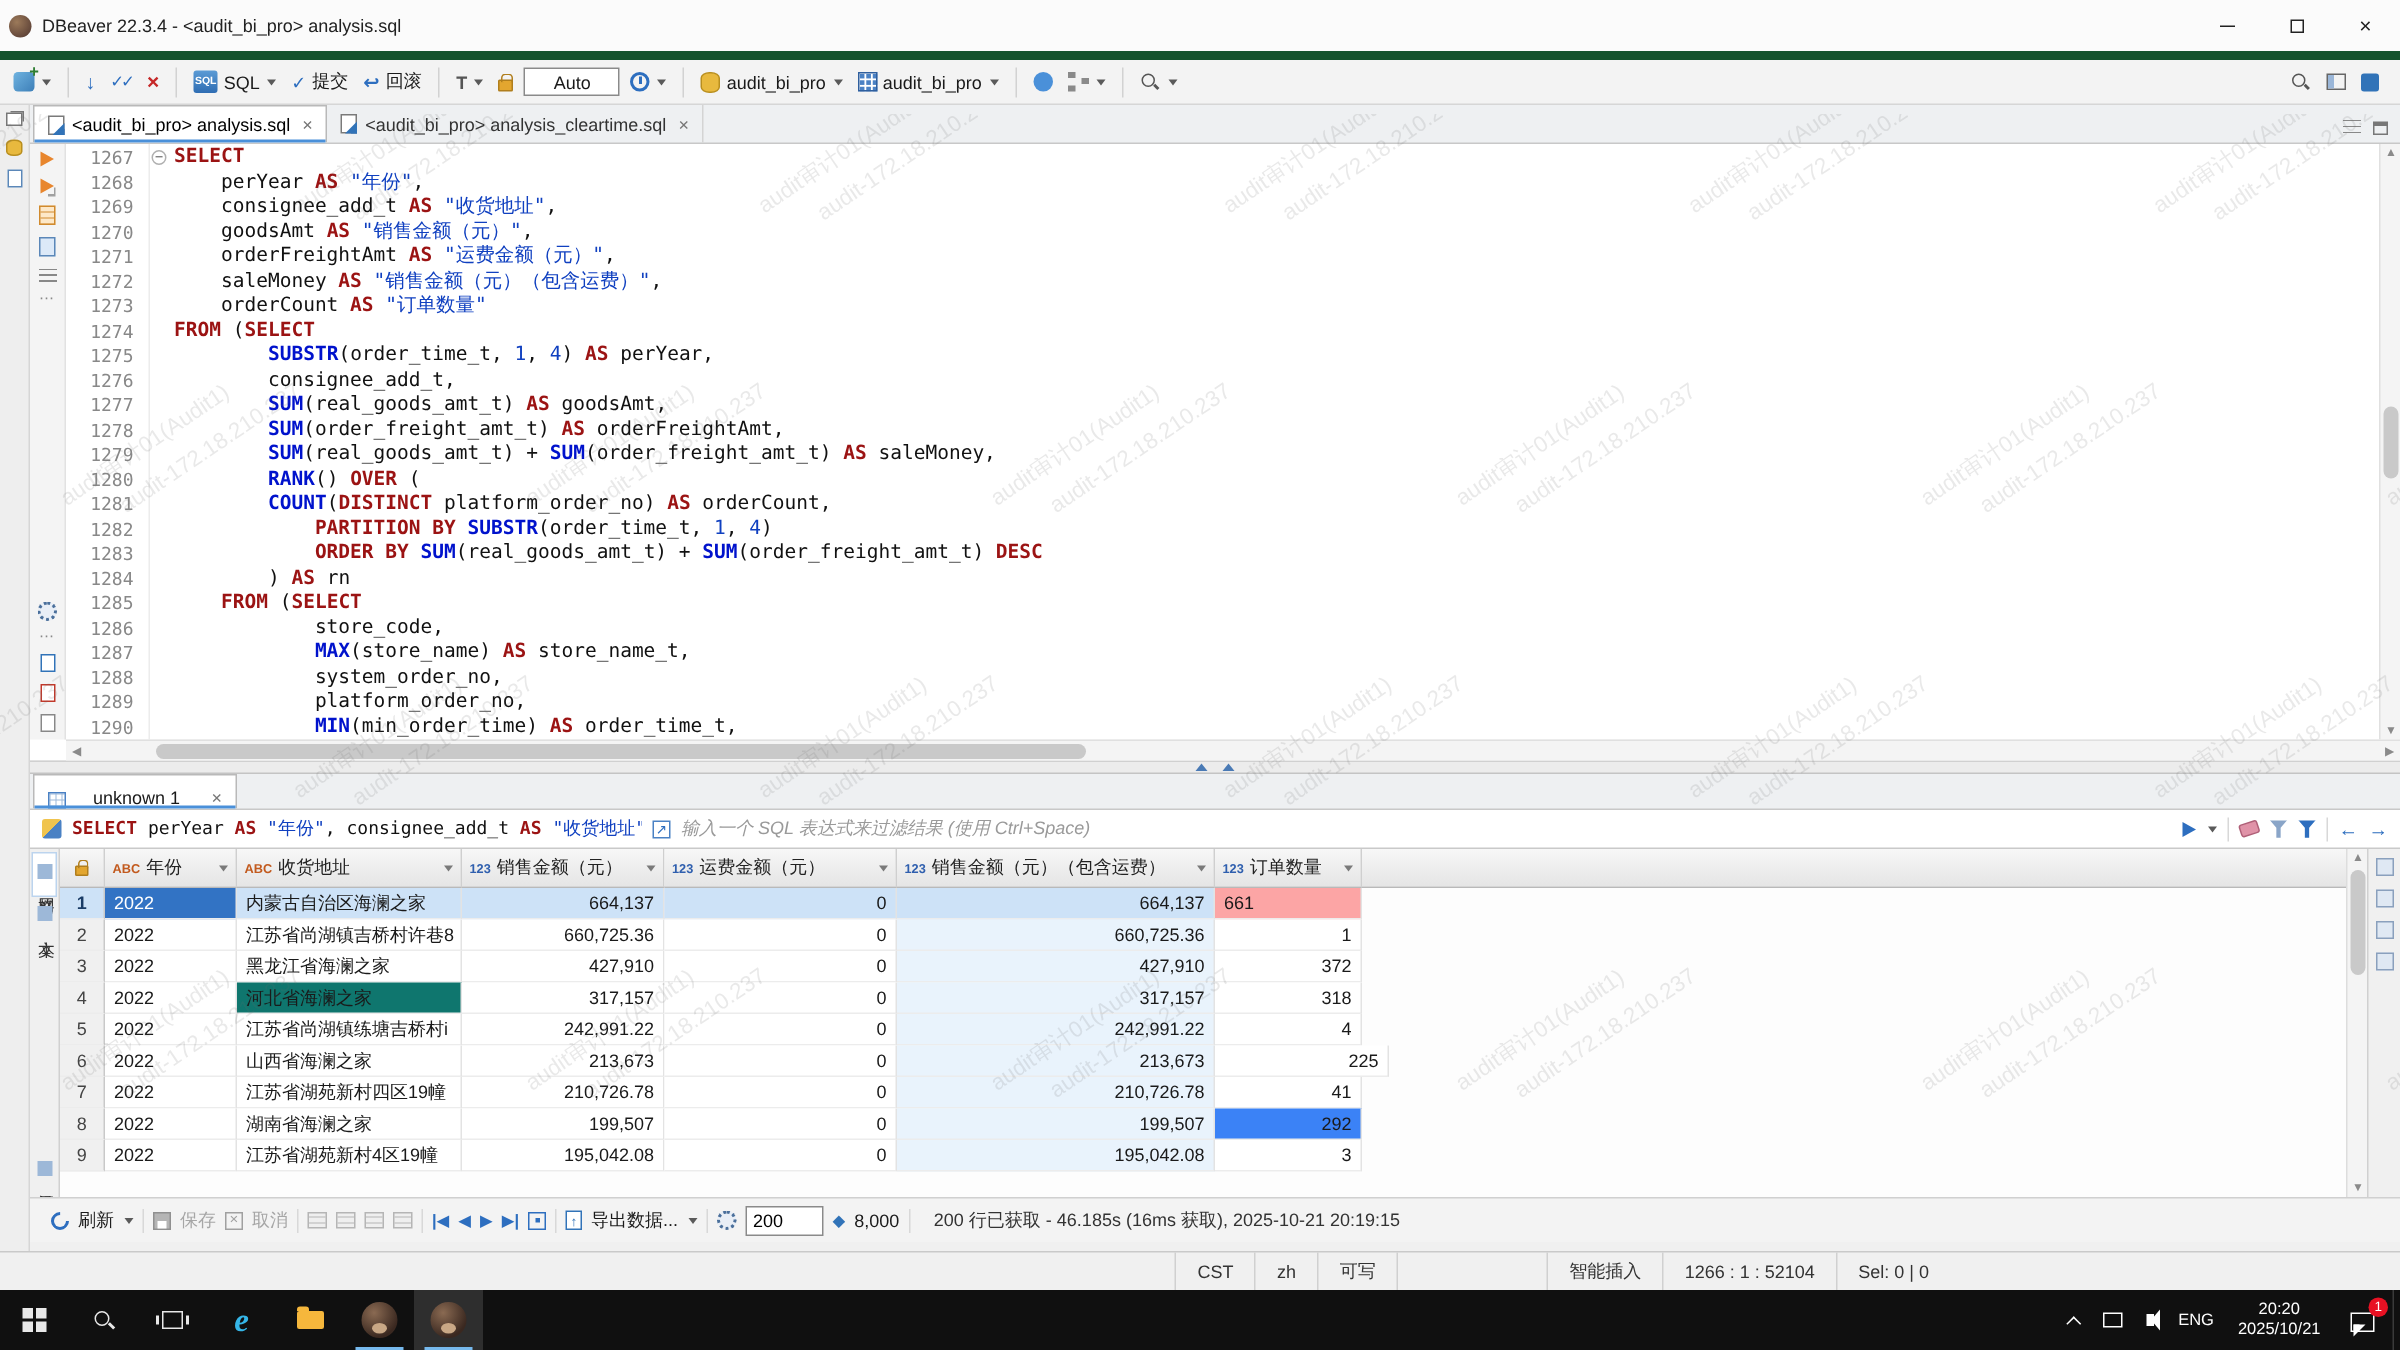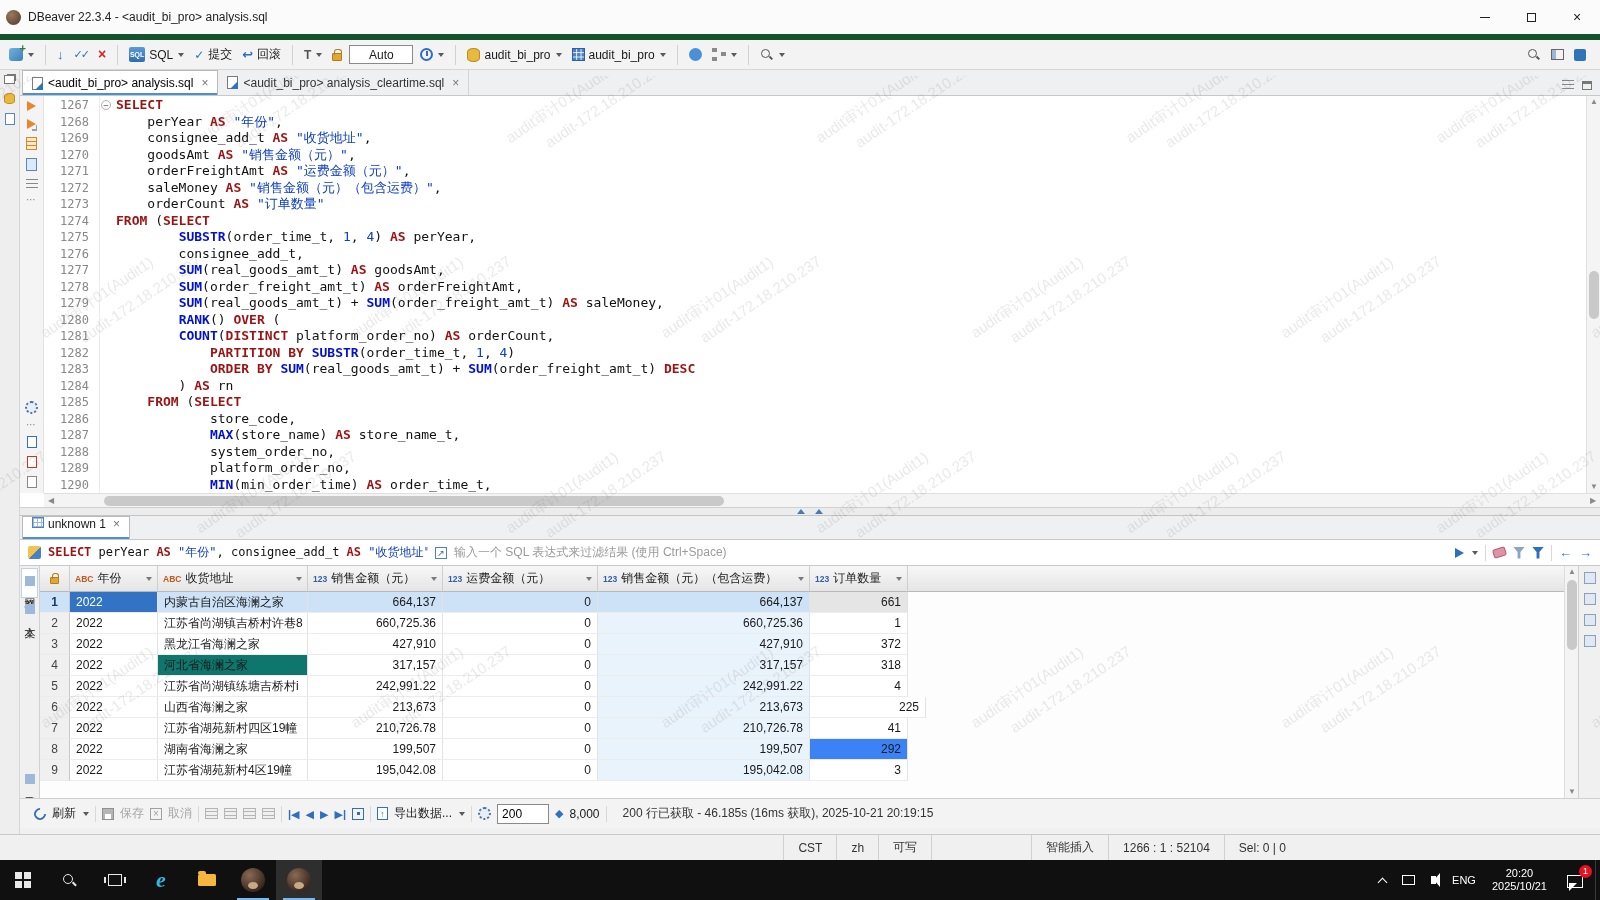--- a/index.html
+++ b/index.html
@@ -106,28 +106,28 @@
 .hscroll{height:14px;background:#f4f4f4;border-top:1px solid #e0e0e0;position:relative;margin-left:24px;flex:none}
 .hthumb{position:absolute;top:2px;height:10px;background:#c9c9c9;border-radius:5px}
 .harrow{position:absolute;top:0;width:14px;text-align:center;color:#8a8a8a;font-size:8px;line-height:14px}
 
 
 .splitter{height:9px;background:#ececec;border-top:1px solid #d0d0d0;border-bottom:1px solid #c4c4c4;display:flex;align-items:center;justify-content:center;gap:10px;flex:none}
 .sash-up{width:0;height:0;border-left:4px solid transparent;border-right:4px solid transparent;border-bottom:5px solid #4a7ab5}
 
 
 .rtabbar{height:24px;background:#eef0f2;border-bottom:1px solid #c8c8c8;display:flex;align-items:flex-end;padding-left:2px;flex:none}
-.rtab{display:flex;align-items:flex-start;gap:4px;height:23px;padding:0 9px;background:#fff;border:1px solid #b9b9b9;border-bottom:none;position:relative}
+.rtab{display:flex;align-items:flex-end;gap:18px;height:23px;padding:0 9px;background:#fff;border:1px solid #b9b9b9;border-bottom:none;position:relative}
 .rtab:after{content:"";position:absolute;left:0;right:0;bottom:0;height:2px;background:#4a90d9}
 .ic-grid{width:12px;height:11px;border:1px solid #4a81c4;background-image:linear-gradient(#9db8d8 1px,transparent 1px),linear-gradient(90deg,#9db8d8 1px,transparent 1px);background-size:4px 4px}
 .filterbar{height:26px;background:#fff;border-bottom:1px solid #c9c9c9;display:flex;align-items:center;padding:0 8px;gap:7px;flex:none}
 .ic-sqlfilter{width:13px;height:13px;background:linear-gradient(135deg,#f0c44e 50%,#4a81c4 50%);border-radius:2px}
 .fsnip{font-family:"DejaVu Sans Mono",monospace;font-size:12px;white-space:nowrap;overflow:hidden;max-width:380px;flex:none}
 .fexpand{width:12px;height:12px;border:1px solid #4a81c4;color:#2d6ebf;font-size:9px;line-height:11px;text-align:center}
-.fplace{color:#9a9a9a;flex:1;white-space:nowrap;overflow:hidden}
+.fplace{color:#9a9a9a;font-style:italic;flex:1;white-space:nowrap;overflow:hidden}
 .fb-run{width:0;height:0;border-top:5px solid transparent;border-bottom:5px solid transparent;border-left:9px solid #2d6ebf}
 .fb-ic{color:#2d6ebf;font-weight:bold;font-size:13px}
 .fb-erase{width:13px;height:9px;background:#e093a8;border-radius:2px;transform:rotate(-18deg);border:1px solid #b06078}
 .funnel{width:12px;height:12px;background:#8aa5c8;clip-path:polygon(0 0,100% 0,62% 45%,62% 100%,38% 100%,38% 45%)}
 .funnel.blue{background:#2d6ebf}
 .fdiv{width:1px;height:16px;background:#d8d8d8}
 
 
 .results{height:232px;display:flex;background:#fff;flex:none;min-width:0}
 .side-tabs{width:20px;background:#f0f0f0;border-right:1px solid #d0d0d0;display:flex;flex-direction:column;align-items:center;padding:3px 0;flex:none}
@@ -502,21 +502,21 @@
               <div class="gh-cell gh-fill"></div>
             </div>
           <div class="grid-body" id="grid-body">
               <div class="grow">
                 <div class="gcell rownum rnsel">1</div>
                 <div class="gcell" style="width: 88px; text-align: left; background: rgb(50, 115, 196); color: rgb(255, 255, 255);">2022</div>
                 <div class="gcell" style="width: 150px; text-align: left; background: rgb(205, 226, 247);">内蒙古自治区海澜之家</div>
                 <div class="gcell" style="width: 135px; text-align: right; background: rgb(205, 226, 247);">664,137</div>
                 <div class="gcell" style="width: 155px; text-align: right; background: rgb(205, 226, 247);">0</div>
                 <div class="gcell" style="width: 212px; text-align: right; background: rgb(205, 226, 247);">664,137</div>
-                <div class="gcell" style="width: 98px; text-align: right; background: #e5e5e5;">661</div>
+                <div class="gcell" style="width: 98px; text-align: left; background: #fca5a5;">661</div>
                 <div class="gcell gfill"></div>
               </div>
               <div class="grow">
                 <div class="gcell rownum">2</div>
                 <div class="gcell" style="width: 88px; text-align: left; background: rgb(255, 255, 255);">2022</div>
                 <div class="gcell" style="width: 150px; text-align: left; background: rgb(255, 255, 255);">江苏省尚湖镇吉桥村许巷8</div>
                 <div class="gcell" style="width: 135px; text-align: right; background: rgb(255, 255, 255);">660,725.36</div>
                 <div class="gcell" style="width: 155px; text-align: right; background: rgb(255, 255, 255);">0</div>
                 <div class="gcell" style="width: 212px; text-align: right; background: rgb(233, 243, 252);">660,725.36</div>
                 <div class="gcell" style="width: 98px; text-align: right; background: rgb(255, 255, 255);">1</div>

